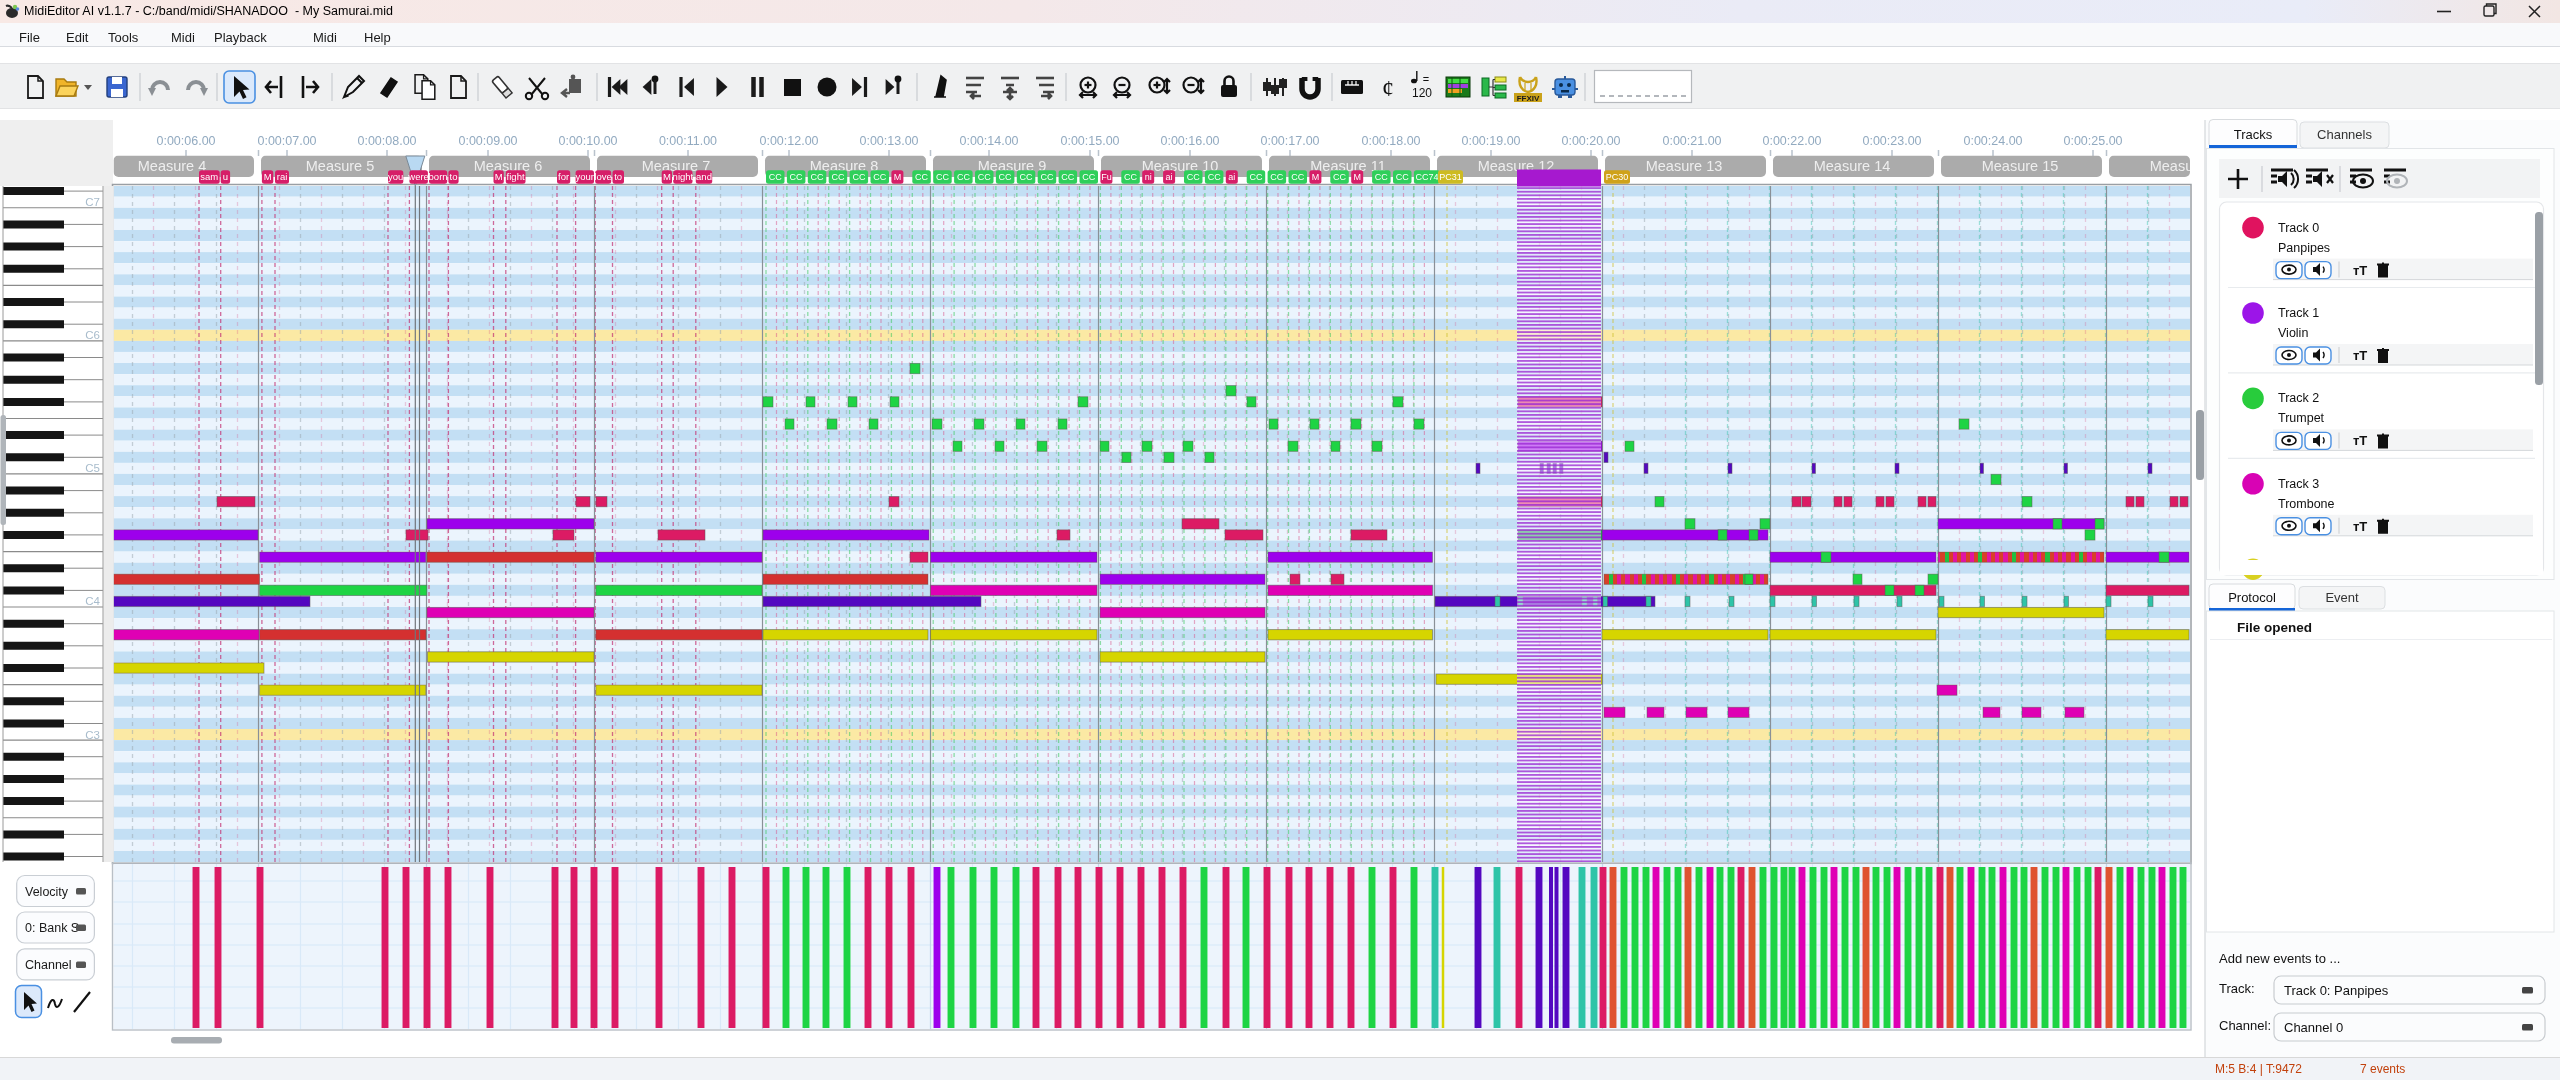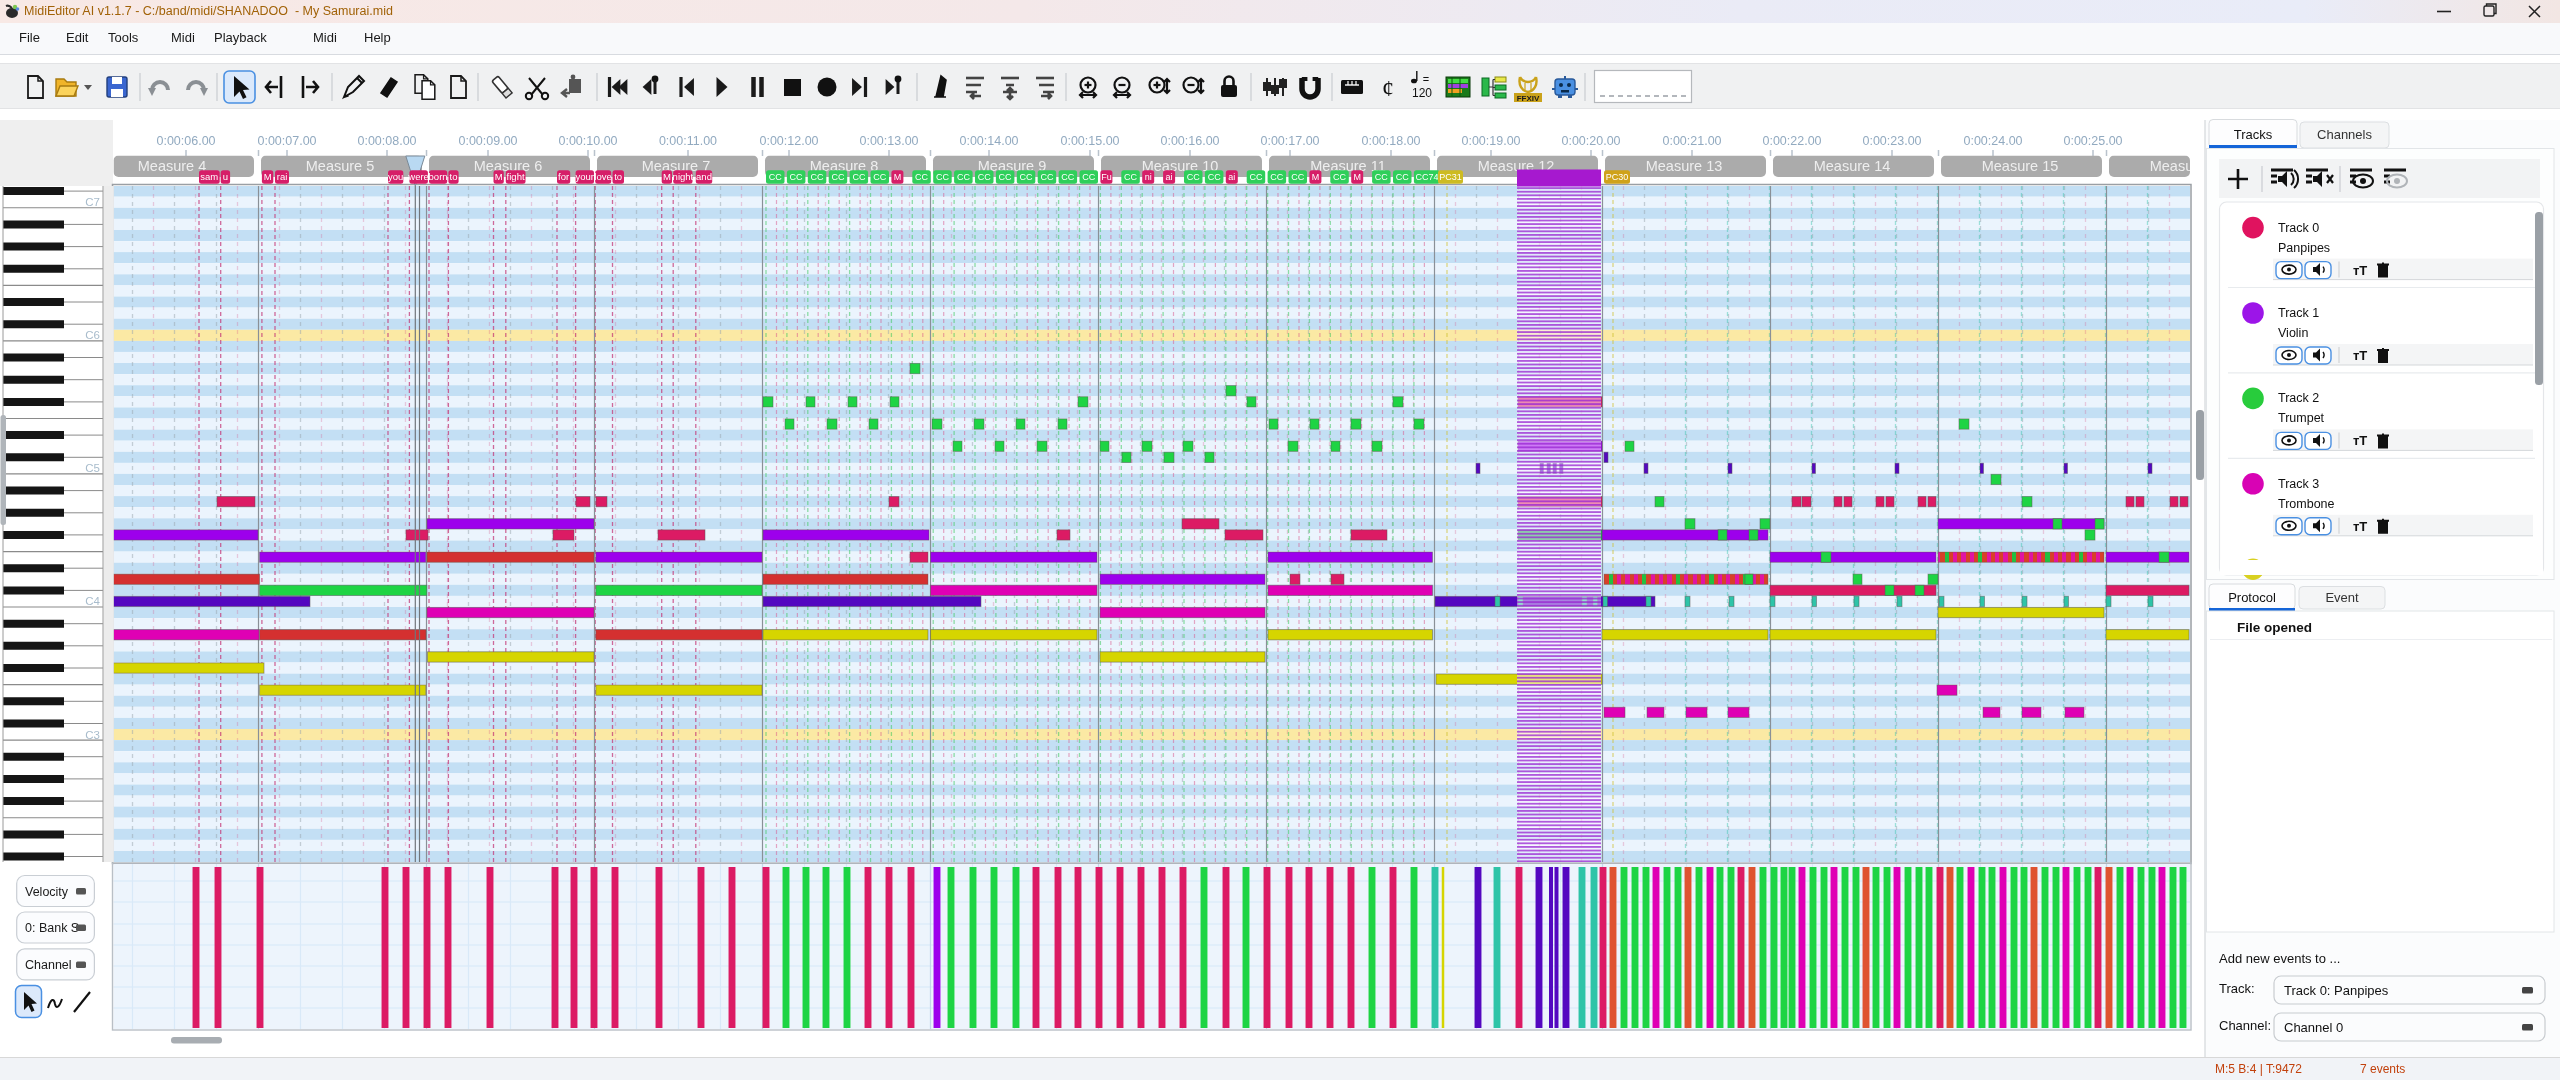--- a/index.html
+++ b/index.html
@@ -1,17 +1,17 @@
 <!DOCTYPE html>
 <html><head><meta charset="utf-8"><style>
 *{margin:0;padding:0;box-sizing:border-box}
 body{font-family:"Liberation Sans",sans-serif;width:2560px;height:1080px;overflow:hidden;background:#fff;position:relative}
 .titlebar{position:absolute;left:0;top:0;width:2560px;height:23px;background:linear-gradient(90deg,#f8e9e5 0%,#f4e8e9 40%,#eaebf6 68%,#e9ecf8 90%,#f2e6e3 100%);}
-.title{position:absolute;left:24px;top:4px;font-size:12.5px;color:#a16207}
-.menubar{position:absolute;left:0;top:23px;width:2560px;height:32px;background:#f8f9fb;border-bottom:1px solid #d8dbe0}
+.title{position:absolute;left:24px;top:4px;font-size:12.5px;color:#000000}
+.menubar{position:absolute;left:0;top:23px;width:2560px;height:24px;background:#f8f9fb;border-bottom:1px solid #d8dbe0}
 .menubar span{position:absolute;top:7px;font-size:13px;color:#1a1a1a}
 .statusbar{position:absolute;left:0;top:1057px;width:2560px;height:23px;background:#f1f3f7;border-top:1px solid #d8d8d8}
 .statusbar span{position:absolute;top:4px;font-size:12px;color:#c2410c}
 </style></head><body>
 <div class="titlebar"></div>
 <svg style="position:absolute;left:5px;top:4px" width="15" height="15" viewBox="0 0 15 15">
     <ellipse cx="7" cy="9" rx="6" ry="5" fill="#2a2a2a"></ellipse>
     <path d="M7 4 C5 2,3 1,1 2" stroke="#2a2a2a" stroke-width="2" fill="none"></path>
     <circle cx="10" cy="3" r="2.2" fill="#7ec850"></circle>
     <circle cx="12.5" cy="5" r="1.8" fill="#5a8adf"></circle>

